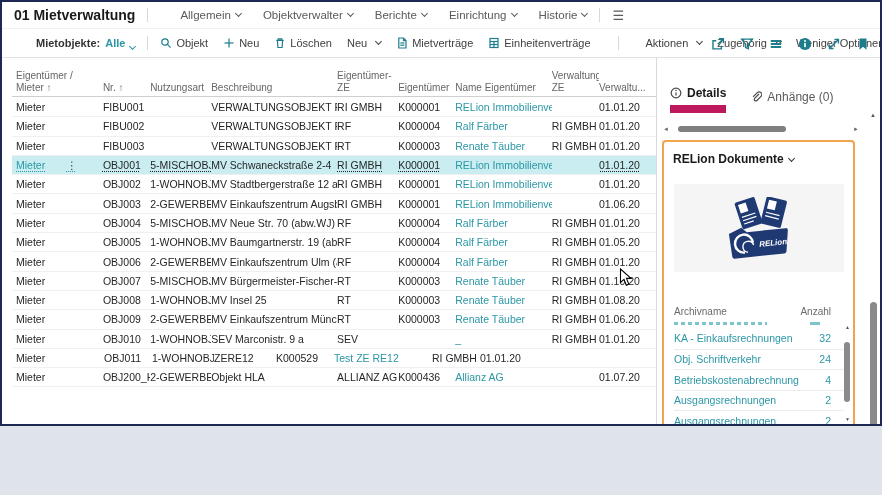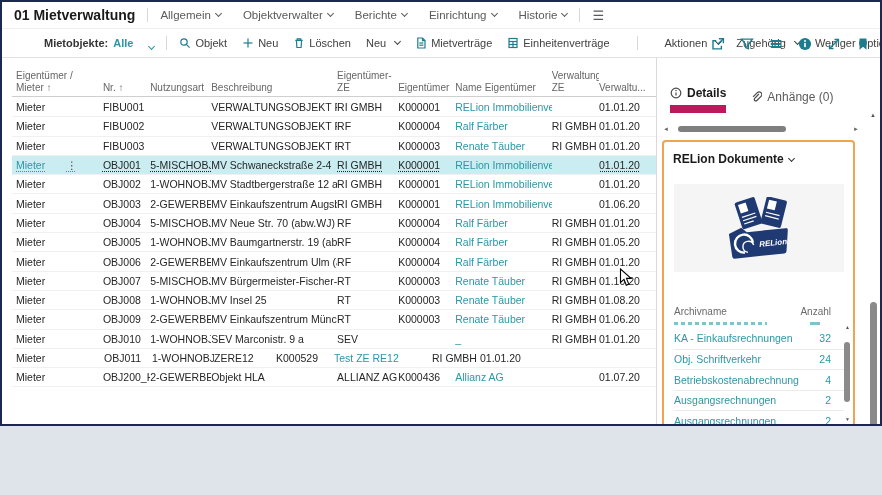--- a/index.html
+++ b/index.html
@@ -4,30 +4,30 @@
 <style>
   html,body{margin:0;padding:0;background:#dfe3ea;}
   *{box-sizing:border-box;}
   .frame{position:relative;width:882px;height:426px;background:#737373;border:2px solid #1c2752;
          font-family:"Liberation Sans",sans-serif;overflow:hidden;color:#262626;}
   
   .titlebar{position:absolute;left:0;top:0;width:100%;height:27px;background:#fff;
             display:flex;align-items:center;border-bottom:1px solid #f0f0f0;}
   .app-title{font-size:14px;font-weight:bold;color:#1a1a1a;margin-left:12px;white-space:nowrap;}
   .vdiv{width:1px;height:14px;background:#d8d8d8;margin:0 12px;flex:none;}
-  .menubar{display:flex;align-items:center;gap:22px;font-size:11.5px;color:#5a5a5a;}
+  .menubar{display:flex;align-items:center;gap:22px;font-size:11.5px;color:#5a5a5a;margin-left:20px;}
   .menu-item{display:flex;align-items:center;cursor:default;white-space:nowrap;}
   .chev{display:inline-block;width:5px;height:5px;border-right:1.2px solid currentColor;
         border-bottom:1.2px solid currentColor;transform:rotate(45deg);margin-left:5px;margin-top:-3px;}
   .hamburger{font-size:13px;color:#5a5a5a;letter-spacing:0;}
   
   .actionbar{position:absolute;left:0;top:27px;width:100%;height:29px;background:#fff;
              display:flex;align-items:center;border-bottom:1px solid #e2e2e2;font-size:11px;}
-  .ctx-label{font-weight:bold;color:#333;margin-left:10px;padding-left:32px;}
-  .ctx-value{color:#2b97a6;margin-left:5px;display:flex;align-items:flex-end;font-weight:bold;gap:11px;}
+  .ctx-label{font-weight:bold;color:#333;margin-left:2px;padding-left:32px;}
+  .ctx-value{color:#2b97a6;margin-left:5px;display:flex;align-items:flex-end;font-weight:bold;}
   .actions{display:flex;align-items:center;gap:15px;color:#404040;}
   .act-btn{display:flex;align-items:center;gap:4px;white-space:nowrap;cursor:default;}
   .icon12{width:12px;height:12px;display:inline-block;color:#1c7d8c;flex:none;}
   .icon12 svg{display:block;}
   .view-icons{position:absolute;right:10px;top:0;height:29px;display:flex;align-items:center;gap:15px;}
   .view-icons .icon12{width:14px;height:14px;}
   
   .main{position:absolute;left:0;top:56px;width:654px;height:435px;background:#fff;overflow:hidden;}
   .thead{position:absolute;left:10px;top:0;width:644px;height:39px;border-bottom:1px solid #cfcfcf;
          display:flex;align-items:flex-end;font-size:10px;color:#666;padding-bottom:3px;}

